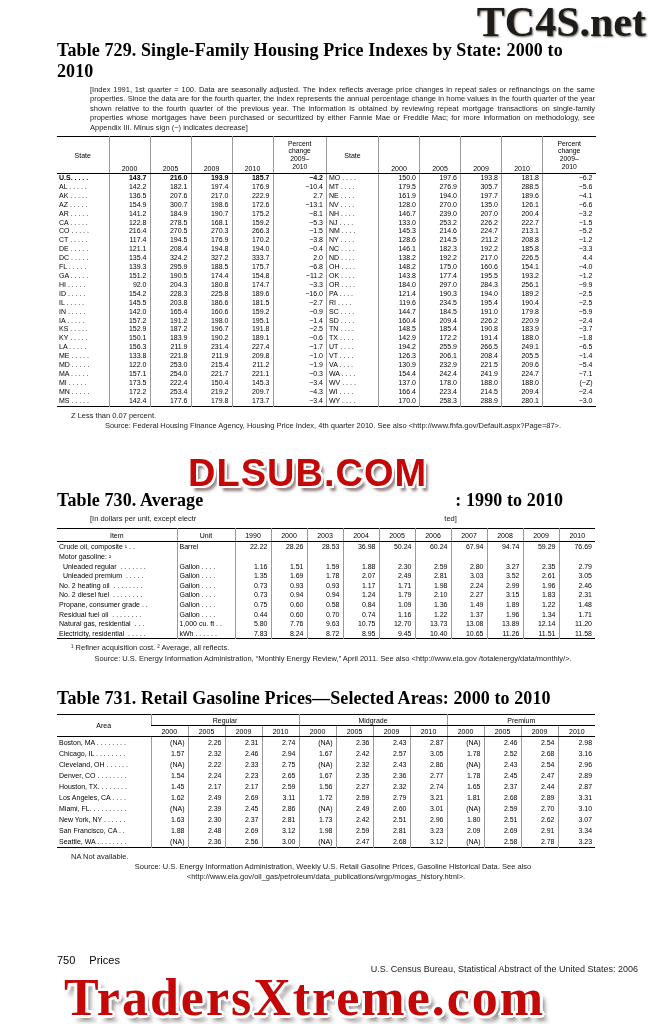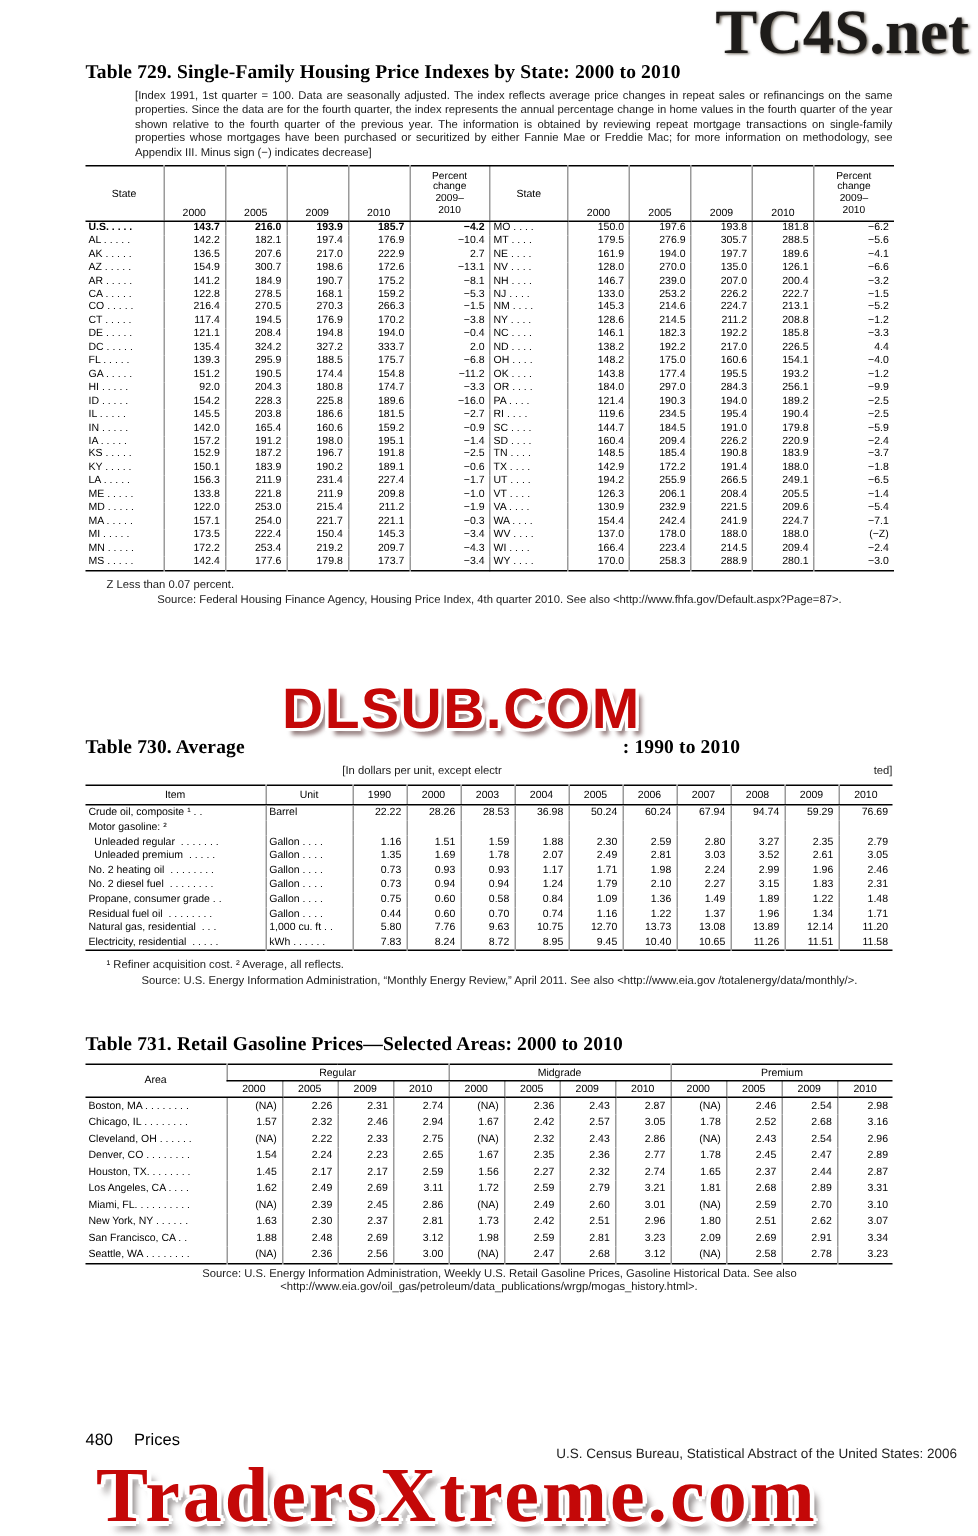--- a/index.html
+++ b/index.html
@@ -6,21 +6,21 @@
   html,body { background:#e8e8e8; }
   .page {
     position:relative; width:652px; height:1024px; background:#ffffff;
     margin:0 auto; overflow:hidden; color:#111;
     font-family:"Liberation Sans", sans-serif;
   }
   .content { position:absolute; left:57px; width:538px; }
 
   h2.tbl-title {
     font-family:"Liberation Serif", serif;
-    font-size:13px; font-weight:bold; color:#000; letter-spacing:0.1px;
+    font-size:18px; font-weight:bold; color:#000; letter-spacing:0.1px;
   }
   .note, .fnote, .source {
     font-size:7.5px; line-height:9.4px; color:#1a1a1a; text-align:justify;
   }
   .note { margin-top:3px;margin-left:33px; }
   .fnote { margin-top:4px; text-indent:14px; text-align:left; }
   .source { margin-top:1px; text-indent:14px; text-align:center; }
 
   table.dtable {
     border-collapse:collapse; table-layout:fixed;
@@ -575,21 +575,21 @@
           </tbody>
       </table>
     </div>
 
     <p class="fnote">Z Less than 0.07 percent.</p>
     <p class="source" style="max-width:538px;">Source: Federal Housing Finance Agency, Housing Price Index, 4th quarter 2010. See also &lt;http://www.fhfa.gov/Default.aspx?Page=87&gt;.</p>
   </section>
 
   <section class="content" style="top:490px;">
     <h2 class="tbl-title"><span>Table 730. Average</span><span class="title-gap"></span><span>: 1990 to 2010</span></h2>
-    <p class="note" style="text-align:right;"><span>[In dollars per unit, except electr</span><span class="note-gap"></span><span>ted]</span></p>
+    <p class="note" style="text-align:left;"><span>[In dollars per unit, except electr</span><span class="note-gap"></span><span>ted]</span></p>
 
     <table class="dtable t730">
       <colgroup>
           <col style="width:120px">
           <col style="width:58px">
           <col style="width:36px">
           <col style="width:36px">
           <col style="width:36px">
           <col style="width:36px">
           <col style="width:36px">
@@ -951,24 +951,25 @@
             <td>2.68</td>
             <td>3.12</td>
             <td>(NA)</td>
             <td>2.58</td>
             <td>2.78</td>
             <td>3.23</td>
           </tr>
         </tbody>
     </table>
 
+    <p class="fnote">NA Not available.</p>
     <p class="source" style="max-width:538px;">Source: U.S. Energy Information Administration, Weekly U.S. Retail Gasoline Prices, Gasoline Historical Data. See also &lt;http://www.eia.gov/oil_gas/petroleum/data_publications/wrgp/mogas_history.html&gt;.</p>
   </section>
 
   <div class="footer-left">
-    <span class="pgnum">480</span><span>Prices</span>
+    <span class="pgnum">750</span><span>Prices</span>
   </div>
   <div class="imprint">U.S. Census Bureau, Statistical Abstract of the United States: 2006</div>
 
   <div class="wm wm-mid">DLSUB.COM</div>
   <div class="wm wm-bottom">TradersXtreme.com</div>
 
 </div>
 
 </body></html>

